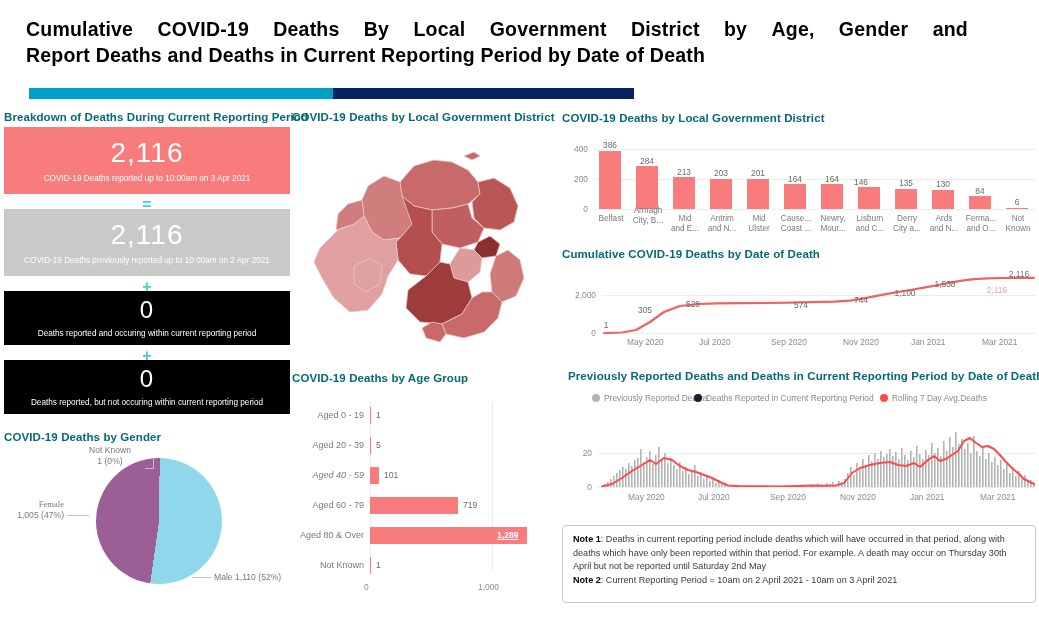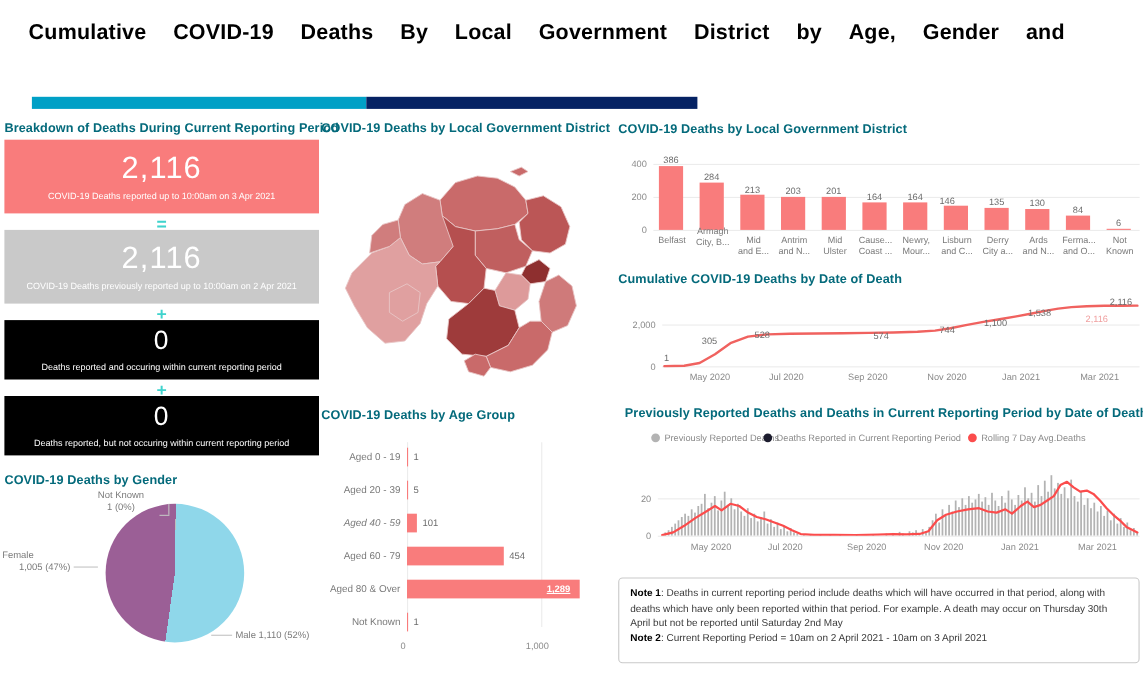--- a/index.html
+++ b/index.html
@@ -111,20 +111,21 @@
       <span>By</span>
       <span>Local</span>
       <span>Government</span>
       <span>District</span>
       <span>by</span>
       <span>Age,</span>
       <span>Gender</span>
       <span>and</span>
     </div>
     <div class="title-line l2">
+      <span>Report Deaths and Deaths in Current Reporting Period by Date of Death</span>
     </div>
   </div>
 
   <div class="accent-teal"></div>
   <div class="accent-navy"></div>
 
   <div class="pnl-head" style="left:4px; top:111px; position:absolute;">Breakdown of Deaths During Current Reporting Period</div>
 
   <div class="kpi red" style="top:127px; height:67px;">
     <div class="big">2,116</div>
@@ -154,21 +155,21 @@
 
   <div class="pnl-head" style="left:4px; top:431px; position:absolute;">COVID-19 Deaths by Gender</div>
 
   <div class="pie-wrap">
     <div class="pie"></div>
     <div class="pie-lbl" style="left:72px; top:-3px; text-align:center; width:76px;">Not Known</div>
     <div class="pie-lbl" style="left:72px; top:8px; text-align:center; width:76px;">1 (0%)</div>
     <div class="leader" style="left:153px; top:10px; width:1px; height:10px;"></div>
     <div class="leader" style="left:145px; top:20px; width:9px; height:1px;"></div>
 
-    <div class="pie-lbl" style="left:2px; top:51px; text-align:left; width:62px;">Female</div>
+    <div class="pie-lbl" style="left:2px; top:51px; text-align:right; width:62px;font-family:Liberation Serif, serif;">Female</div>
     <div class="pie-lbl" style="left:2px; top:62px; text-align:right; width:62px;">1,005 (47%)</div>
     <div class="leader" style="left:67px; top:67px; width:22px; height:1px;"></div>
 
     <div class="pie-lbl" style="left:214px; top:124px;">Male 1,110 (52%)</div>
     <div class="leader" style="left:192px; top:129px; width:19px; height:1px;"></div>
   </div>
 
   <div class="pnl-head" style="left:292px; top:111px; position:absolute;">COVID-19 Deaths by Local Government District</div>
 
   <div class="map-wrap">
@@ -221,21 +222,21 @@
     <div class="age-lbl" style="left:0px; top:48px; width:72px;">Aged 20 - 39</div>
     <div class="bar-h" style="left:78px; top:45px; width:1px;"></div>
     <div class="age-val" style="left:84px; top:48px;">5</div>
 
     <div class="age-lbl" style="left:0px; top:78px; width:72px;font-style:italic;">Aged 40 - 59</div>
     <div class="bar-h" style="left:78px; top:75px; width:9px;"></div>
     <div class="age-val" style="left:92px; top:78px;">101</div>
 
     <div class="age-lbl" style="left:0px; top:108px; width:72px;">Aged 60 - 79</div>
     <div class="bar-h" style="left:78px; top:105px; width:88px;"></div>
-    <div class="age-val" style="left:171px; top:108px;">454</div>
+    <div class="age-val" style="left:171px; top:108px;">719</div>
 
     <div class="age-lbl" style="left:0px; top:138px; width:72px;">Aged 80 &amp; Over</div>
     <div class="bar-h" style="left:78px; top:135px; width:157px;"></div>
     <div class="age-val inside" style="left:205px; top:138px;text-decoration:underline;">1,289</div>
 
     <div class="age-lbl" style="left:0px; top:168px; width:72px;">Not Known</div>
     <div class="bar-h" style="left:78px; top:165px; width:1px;"></div>
     <div class="age-val" style="left:84px; top:168px;">1</div>
 
     <div class="axis-lbl" style="left:72px; top:190px;">0</div>

